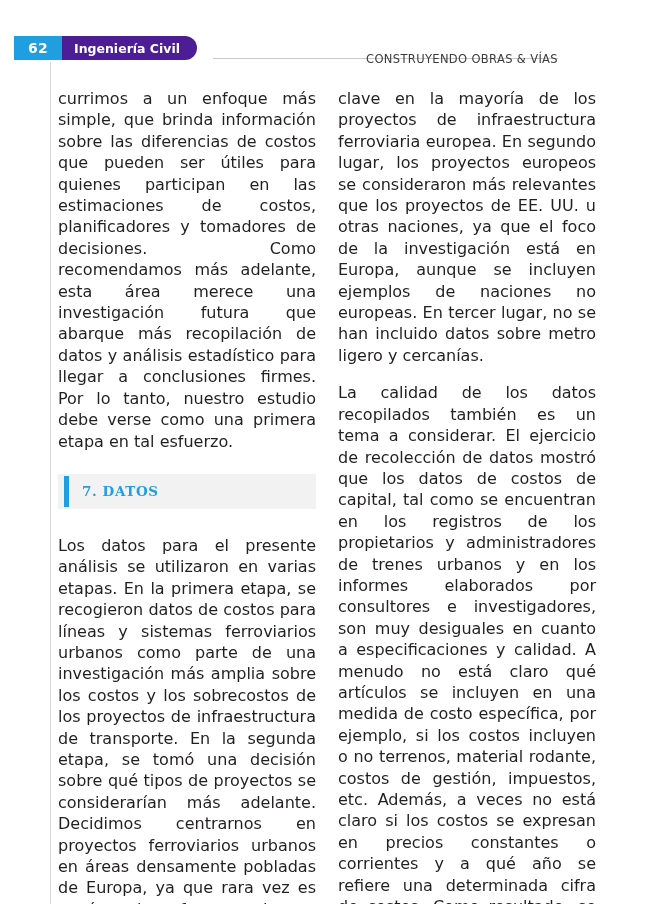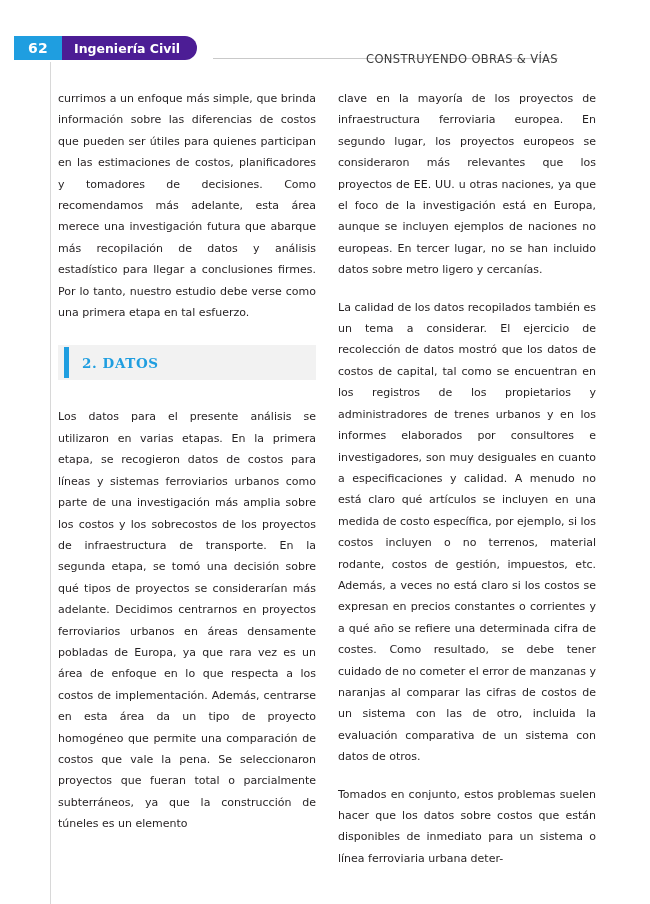--- a/index.html
+++ b/index.html
@@ -100,21 +100,21 @@
     gap: 22px;
     padding: 0 56px 0 58px;
     box-sizing: border-box;
   }
   .col {
     width: 258px;
     flex: 0 0 258px;
   }
   .col p {
     margin: 0 0 16px 0;
-    font-size: 11px;
+    font-size: 16px;
     line-height: 21.4px;
     text-align: justify;
     text-justify: inter-word;
     hyphens: none;
     color: #231f20;
   }
   .col p:last-child {
     margin-bottom: 0;
   }
 
@@ -158,21 +158,21 @@
 
   <div class="margin-rule"></div>
 
   <div class="columns">
 
     <div class="col">
       <p>currimos a un enfoque más simple, que brinda información sobre las diferencias de costos que pueden ser útiles para quienes participan en las estimaciones de costos, planificadores y tomadores de decisiones. Como recomendamos más adelante, esta área merece una investigación futura que abarque más recopilación de datos y análisis estadístico para llegar a conclusiones firmes. Por lo tanto, nuestro estudio debe verse como una primera etapa en tal esfuerzo.</p>
 
       <div class="section-heading">
         <span class="accent-bar"></span>
-        <span class="heading-text">2. DATOS</span>
+        <span class="heading-text">7. DATOS</span>
       </div>
 
       <p>Los datos para el presente análisis se utilizaron en varias etapas. En la primera etapa, se recogieron datos de costos para líneas y sistemas ferroviarios urbanos como parte de una investigación más amplia sobre los costos y los sobrecostos de los proyectos de infraestructura de transporte. En la segunda etapa, se tomó una decisión sobre qué tipos de proyectos se considerarían más adelante. Decidimos centrarnos en proyectos ferroviarios urbanos en áreas densamente pobladas de Europa, ya que rara vez es un área de enfoque en lo que respecta a los costos de implementación. Además, centrarse en esta área da un tipo de proyecto homogéneo que permite una comparación de costos que vale la pena. Se seleccionaron proyectos que fueran total o parcialmente subterráneos, ya que la construcción de túneles es un elemento</p>
     </div>
 
     <div class="col">
       <p>clave en la mayoría de los proyectos de infraestructura ferroviaria europea. En segundo lugar, los proyectos europeos se consideraron más relevantes que los proyectos de EE. UU. u otras naciones, ya que el foco de la investigación está en Europa, aunque se incluyen ejemplos de naciones no europeas. En tercer lugar, no se han incluido datos sobre metro ligero y cercanías.</p>
       <p>La calidad de los datos recopilados también es un tema a considerar. El ejercicio de recolección de datos mostró que los datos de costos de capital, tal como se encuentran en los registros de los propietarios y administradores de trenes urbanos y en los informes elaborados por consultores e investigadores, son muy desiguales en cuanto a especificaciones y calidad. A menudo no está claro qué artículos se incluyen en una medida de costo específica, por ejemplo, si los costos incluyen o no terrenos, material rodante, costos de gestión, impuestos, etc. Además, a veces no está claro si los costos se expresan en precios constantes o corrientes y a qué año se refiere una determinada cifra de costes. Como resultado, se debe tener cuidado de no cometer el error de manzanas y naranjas al comparar las cifras de costos de un sistema con las de otro, incluida la evaluación comparativa de un sistema con datos de otros.</p>
       <p>Tomados en conjunto, estos problemas suelen hacer que los datos sobre costos que están disponibles de inmediato para un sistema o línea ferroviaria urbana deter-</p>
     </div>

